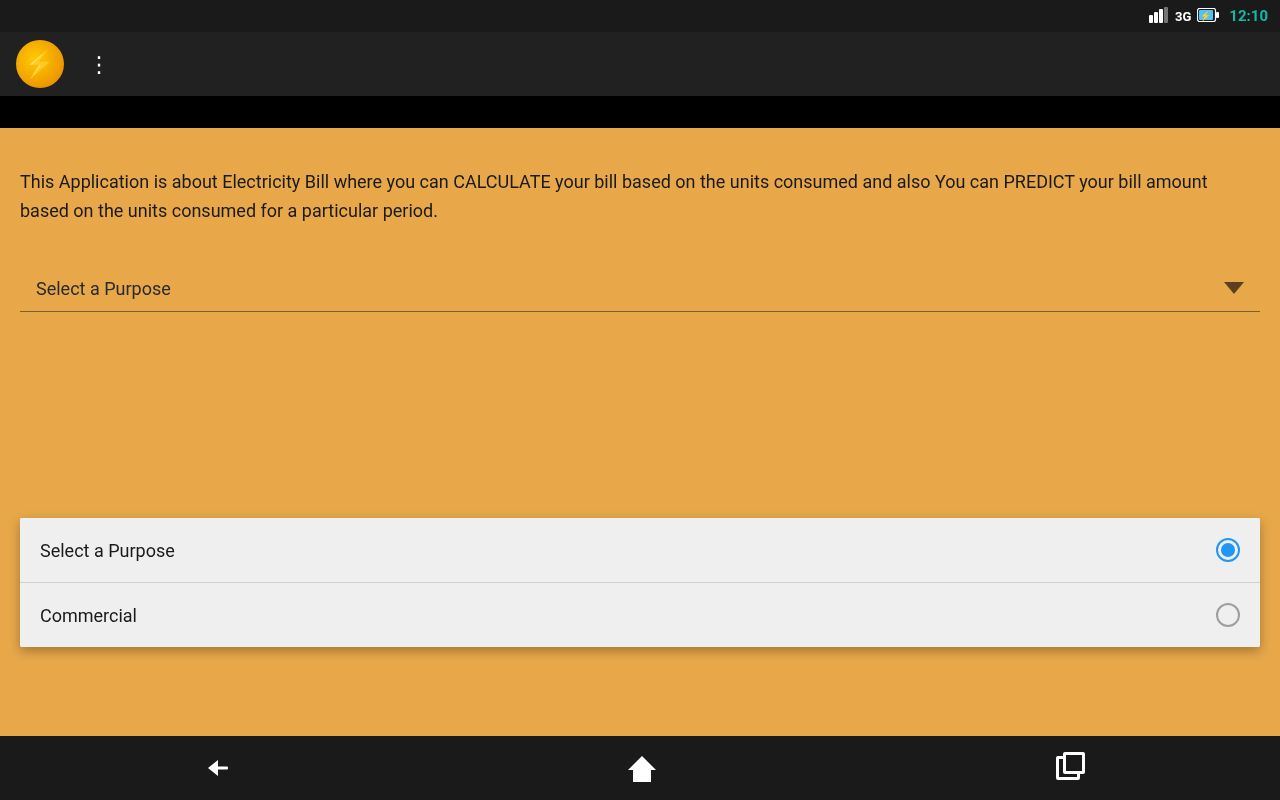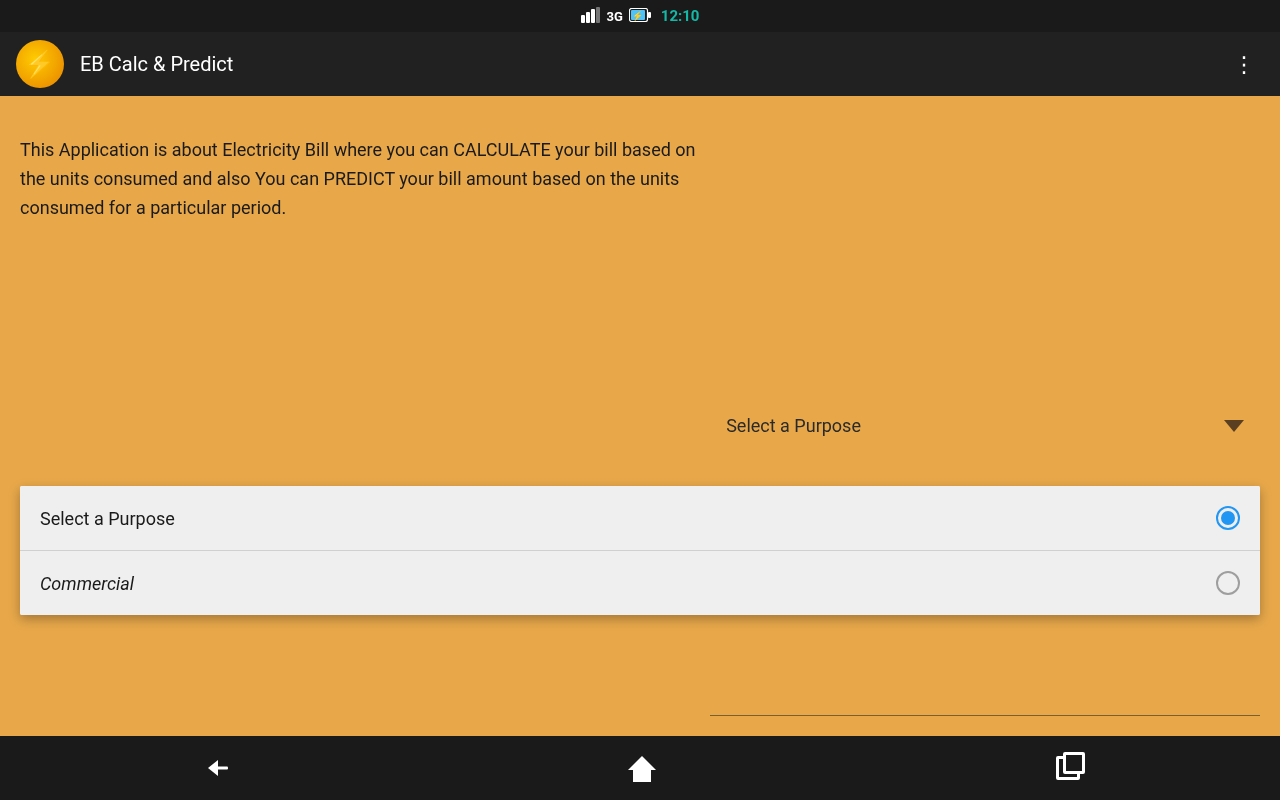--- a/index.html
+++ b/index.html
@@ -12,21 +12,21 @@
       display: flex;
       flex-direction: column;
     }
 
     
     .status-bar {
       background: #1a1a1a;
       height: 32px;
       display: flex;
       align-items: center;
-      justify-content: center;
+      justify-content: flex-end;
       padding: 0 12px;
       gap: 6px;
       flex-shrink: 0;
     }
     .status-bar-text {
       color: #fff;
       font-size: 13px;
       font-weight: bold;
     }
     .signal-icon {
@@ -84,21 +84,22 @@
       letter-spacing: 1px;
     }
 
     
     .main-content {
       flex: 1;
       background: #e8a84a;
       padding: 40px 20px 20px 20px;
       position: relative;
       display: flex;
-      flex-direction: row;
+      flex-direction: column;
+      margin-top: 32px;
     }
 
     .description-text {
       color: #1a1a1a;
       font-size: 18px;
       line-height: 1.6;
       margin-bottom: 40px;
     }
 
     
@@ -142,21 +143,20 @@
       display: flex;
       align-items: center;
       justify-content: space-between;
       padding: 20px 20px;
       border-bottom: 1px solid #d0d0d0;
       cursor: pointer;
       background: #efefef;
     }
     .dropdown-item:last-child {
       border-bottom: none;
-      font-style: italic;
     }
     .dropdown-item-label {
       color: #1a1a1a;
       font-size: 18px;
     }
 
     
     .radio-outer {
       width: 24px;
       height: 24px;
@@ -297,21 +297,20 @@
       <text x="9" y="11" fill="white" font-size="9" text-anchor="middle" font-weight="bold">⚡</text>
     </svg>
   </span>
   <span class="time-text">12:10</span>
 </div>
 
 <div class="app-bar">
   <div class="app-icon">
     <span class="app-icon-bolt">⚡</span>
   </div>
-  <span class="app-title">EB Calc &amp; Predict</span>
   <span class="overflow-menu">⋮</span>
 </div>
 
 <div class="main-content">
 
   <p class="description-text">This Application is about Electricity Bill where you can CALCULATE your bill based on the units consumed and also You can PREDICT your bill amount based on the units consumed for a particular period.</p>
 
   <div class="dropdown-trigger">
     <span class="dropdown-trigger-label">Select a Purpose</span>
     <div class="dropdown-trigger-arrow"></div>

